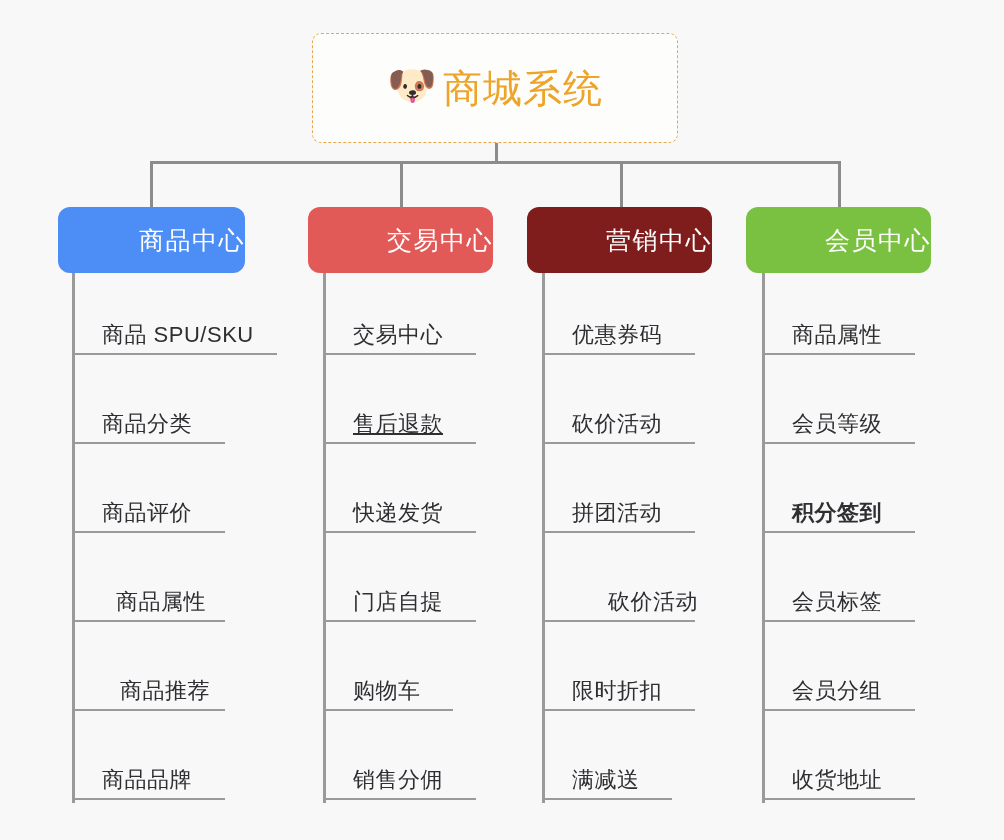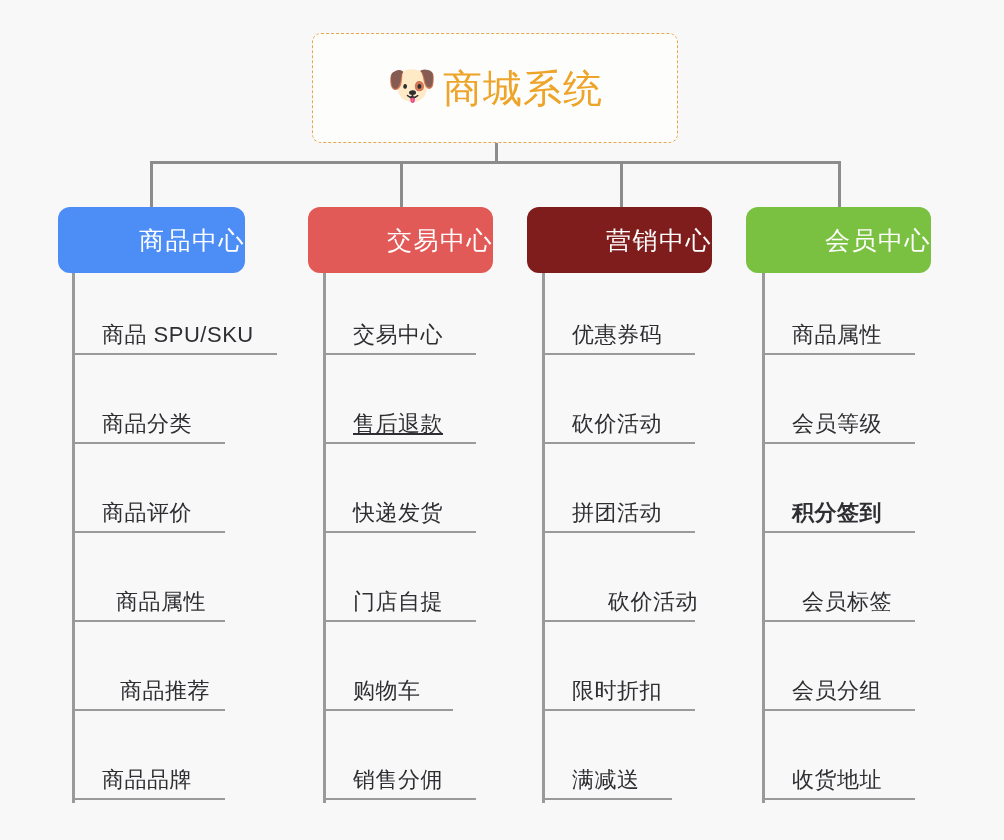--- a/index.html
+++ b/index.html
@@ -215,21 +215,21 @@
         </div>
       <div class="leaf" style="left:762px;top:444px;width:153px;">
           <span class="leaf-label" style="left:30px;">会员等级</span>
           <span class="leaf-underline" style="width:153px;"></span>
         </div>
       <div class="leaf" style="left:762px;top:533px;width:153px;">
           <span class="leaf-label" style="left:30px;font-weight:bold;">积分签到</span>
           <span class="leaf-underline" style="width:153px;"></span>
         </div>
       <div class="leaf" style="left:762px;top:622px;width:153px;">
-          <span class="leaf-label" style="left:40px;text-align:right;">会员标签</span>
+          <span class="leaf-label" style="left:30px;text-align:right;">会员标签</span>
           <span class="leaf-underline" style="width:153px;"></span>
         </div>
       <div class="leaf" style="left:762px;top:711px;width:153px;">
           <span class="leaf-label" style="left:30px;">会员分组</span>
           <span class="leaf-underline" style="width:153px;"></span>
         </div>
       <div class="leaf" style="left:762px;top:800px;width:153px;">
           <span class="leaf-label" style="left:30px;">收货地址</span>
           <span class="leaf-underline" style="width:153px;"></span>
         </div>

